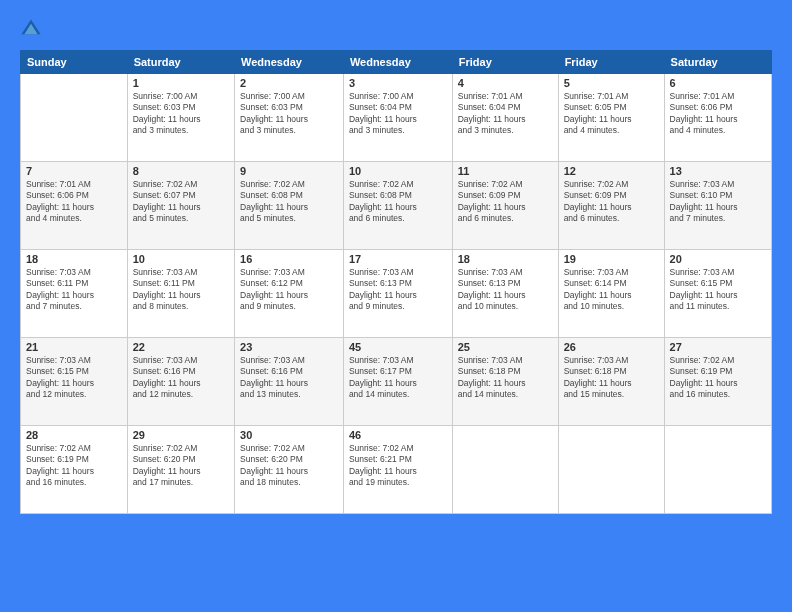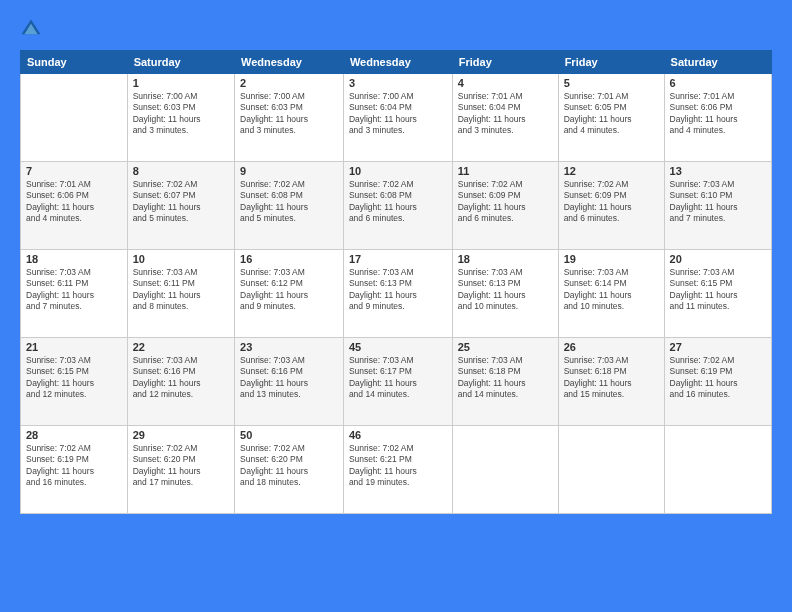--- a/index.html
+++ b/index.html
@@ -338,21 +338,21 @@
 and 16 minutes.</div>
           </td>
           <td>
             <div class="day-num">29</div>
             <div class="day-info" style="white-space: pre-line;">Sunrise: 7:02 AM
 Sunset: 6:20 PM
 Daylight: 11 hours
 and 17 minutes.</div>
           </td>
           <td>
-            <div class="day-num">50</div>
+            <div class="day-num">30</div>
             <div class="day-info" style="white-space: pre-line;">Sunrise: 7:02 AM
 Sunset: 6:20 PM
 Daylight: 11 hours
 and 18 minutes.</div>
           </td>
           <td>
             <div class="day-num">46</div>
             <div class="day-info" style="white-space: pre-line;">Sunrise: 7:02 AM
 Sunset: 6:21 PM
 Daylight: 11 hours

